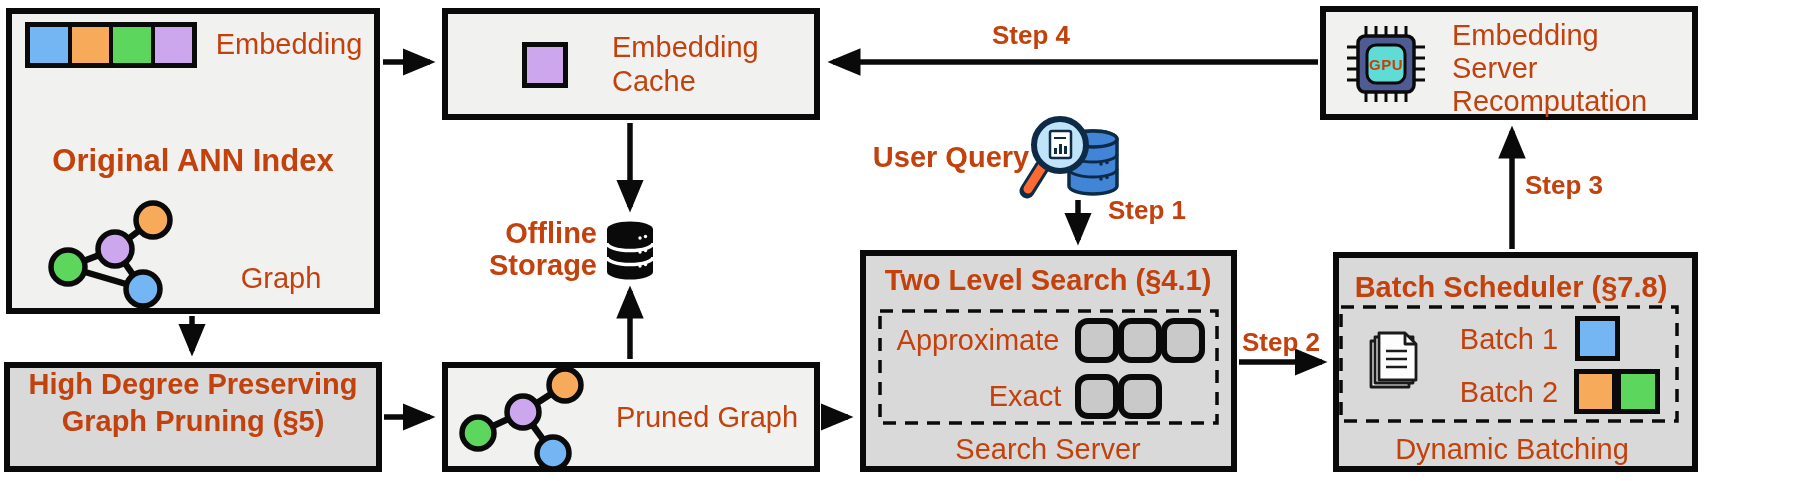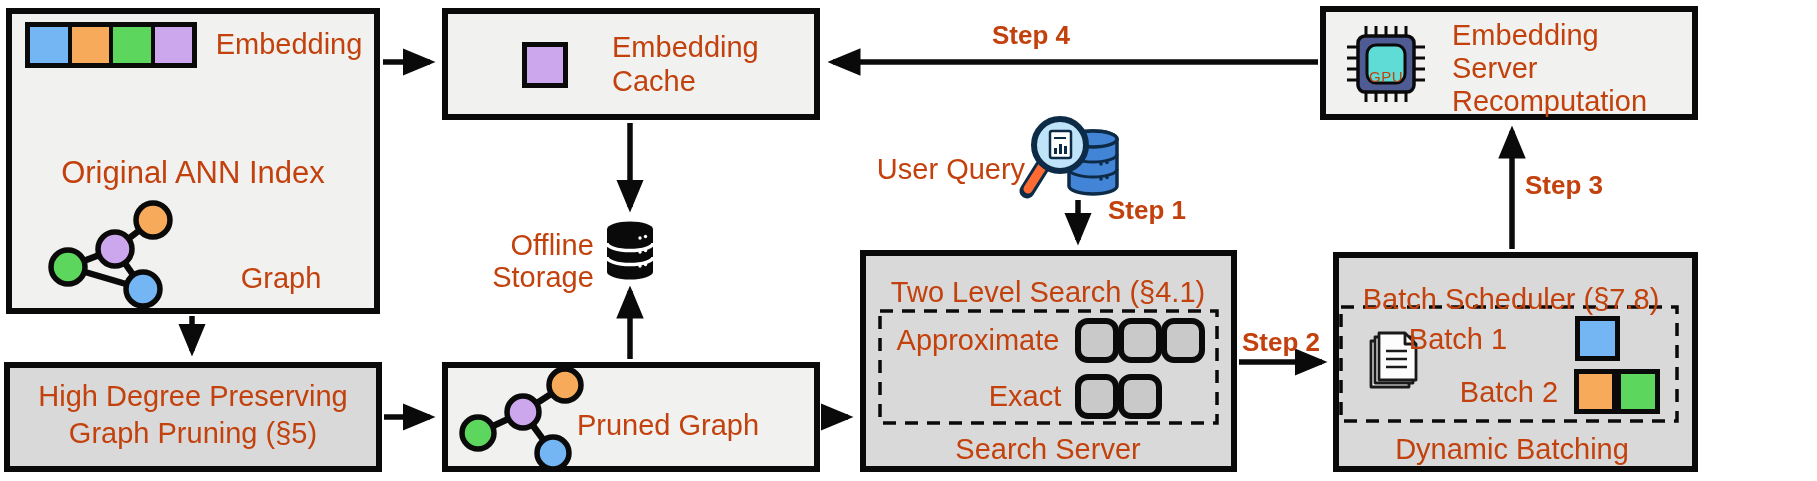--- a/index.html
+++ b/index.html
@@ -4,21 +4,21 @@
 <style>
   html,body{margin:0;padding:0;background:#ffffff;}
   .canvas{position:relative;width:1817px;height:481px;background:#ffffff;overflow:hidden;
           font-family:"Liberation Sans",sans-serif;color:#c2410c;}
   .box{position:absolute;box-sizing:border-box;border:6px solid #0a0a0a;z-index:1;}
   .light{background:var(--box_light);}
   .dark{background:var(--box_dark);}
   .overlay{position:absolute;left:0;top:0;z-index:2;pointer-events:none;}
   .txt{position:absolute;z-index:3;white-space:nowrap;font-size:29px;line-height:33px;}
   .c{transform:translate(-50%,-50%);text-align:center;}
-  .b{font-weight:normal;margin-top:12px;}
+  .b{font-weight:bold;}
   .step{font-size:26px;font-weight:bold;}
   
   .emb-strip{position:absolute;left:25px;top:22px;width:172px;height:46px;display:flex;
              border:5px solid var(--line);box-sizing:border-box;z-index:1;}
   .emb-cell{flex:1;box-sizing:border-box;}
   .emb-cell + .emb-cell{border-left:4px solid var(--line);}
   
   .cache-sq{position:absolute;left:522px;top:42px;width:46px;height:46px;box-sizing:border-box;
             border:5px solid var(--line);background:var(--purple);z-index:1;}
   
@@ -196,36 +196,36 @@
   <div class="txt" style="left:612px;top:30px;line-height:34px;">
     <span style="display:block;">Embedding</span>
     <span style="display:block;">Cache</span>
   </div>
 
   <div class="txt c b" style="left:543px;top:249px;line-height:32px;text-align:right;">
     <span style="display:block;">Offline</span>
     <span style="display:block;">Storage</span>
   </div>
 
-  <div class="txt c" style="left:668px;top:417px;margin-top:8px;">Pruned Graph</div>
+  <div class="txt c" style="left:707px;top:417px;">Pruned Graph</div>
 
   <div class="txt c b" style="left:951px;top:157px;">User Query</div>
 
   <div class="txt c step" style="left:1147px;top:210px;">Step 1</div>
   <div class="txt c step" style="left:1281px;top:342px;">Step 2</div>
   <div class="txt c step" style="left:1564px;top:185px;">Step 3</div>
   <div class="txt c step" style="left:1009px;top:35px;margin-left:22px;">Step 4</div>
 
   <div class="txt c b" style="left:1048px;top:280px;">Two Level Search (§4.1)</div>
   <div class="txt c" style="left:978px;top:340px;">Approximate</div>
   <div class="txt c" style="left:1025px;top:396px;">Exact</div>
   <div class="txt c" style="left:1048px;top:449px;">Search Server</div>
 
   <div class="txt c b" style="left:1511px;top:287px;">Batch Scheduler (§7.8)</div>
-  <div class="txt c" style="left:1458px;top:339px;">Batch 1</div>
+  <div class="txt c" style="left:1509px;top:339px;">Batch 1</div>
   <div class="txt c" style="left:1509px;top:392px;">Batch 2</div>
   <div class="txt c" style="left:1512px;top:449px;">Dynamic Batching</div>
 
   <div class="txt" style="left:1452px;top:19px;line-height:33px;">
     <span style="display:block;">Embedding</span>
     <span style="display:block;">Server</span>
     <span style="display:block;">Recomputation</span>
   </div>
 
   <div class="txt c b" style="left:1386px;top:64px;font-size:15px;letter-spacing:0.5px;">GPU</div>

